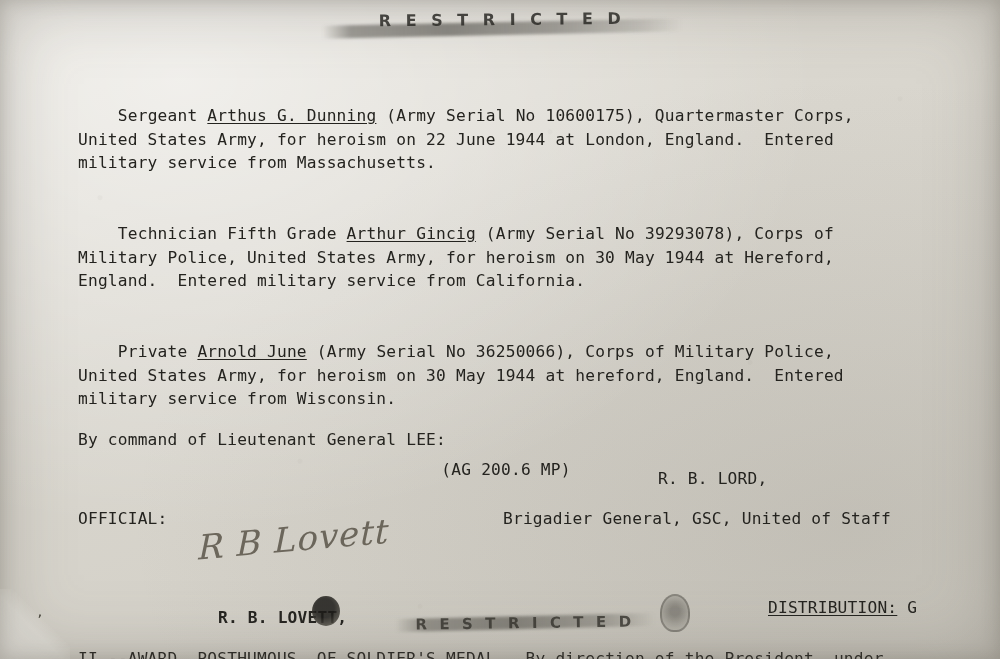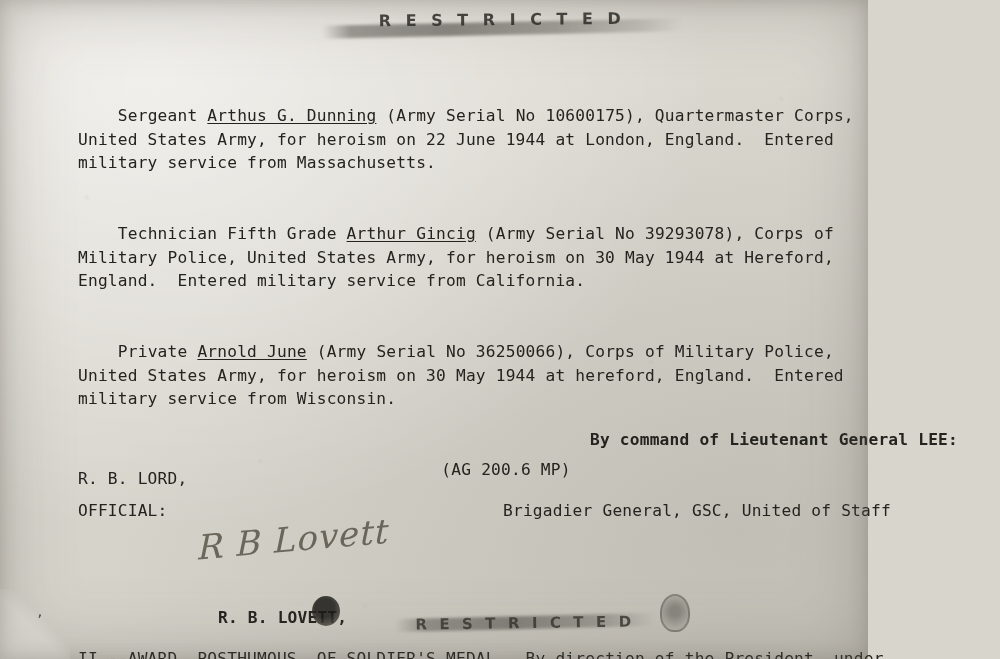--- a/index.html
+++ b/index.html
@@ -8,21 +8,21 @@
   }
   body {
     width: 1000px;
     height: 659px;
     background: #d8d5cd;
     font-family: "DejaVu Sans Mono", monospace;
     overflow: hidden;
   }
   .page {
     position: relative;
-    width: 868px;
+    width: 1000px;
     height: 659px;
     background: #dcd9d1;
     background-image:
       radial-gradient(ellipse at 18% 12%, rgba(255,255,255,0.55), rgba(255,255,255,0) 55%),
       radial-gradient(ellipse at 85% 80%, rgba(120,115,105,0.18), rgba(255,255,255,0) 60%),
       linear-gradient(160deg, #e3e0d8 0%, #d9d6ce 40%, #cfccc3 100%);
     color: #24231f;
     font-size: 16.2px;
     line-height: 23.6px;
     letter-spacing: 0.2px;
@@ -154,35 +154,35 @@
     text-align: center;
     padding-right: 24px;
     margin-top: -1px;
   }
 
   .command-line {
     position: absolute;
     left: 78px;
     top: 428px;
     width: 880px;
-    text-align: right;
-    font-weight: bold;
+    text-align: left;
   }
 
   .sig-block {
     position: absolute;
     left: 78px;
     top: 467px;
     width: 880px;
   }
   .lord-name {
+    margin-left: 580px;
   }
   .official-row {
     position: relative;
-    margin-top: 8px;
+    margin-top: 16px;
   }
   .official-label {
     position: absolute;
     left: 0;
     top: 0;
   }
   .brig-line {
     margin-left: 425px;
   }
 
@@ -291,20 +291,24 @@
     <div class="official-row">
       <span class="official-label">OFFICIAL:</span>
       <span class="brig-line">Brigadier General, GSC, United of Staff</span>
     </div>
   </div>
 
   <div class="signature">R B Lovett</div>
 
   <div class="lovett-name">R. B. LOVETT,</div>
 
+  <div class="distribution">
+    <span class="dlabel">DISTRIBUTION:</span>
+    <span>G</span>
+  </div>
 
   <div class="tiny-mark">,</div>
 
   <div class="stamp-bottom">
     <div class="smear"></div>
     <div class="stamp-text">R E S T R I C T E D</div>
   </div>
 
   <div class="blot blot1"></div>
   <div class="blot blot2"></div>

